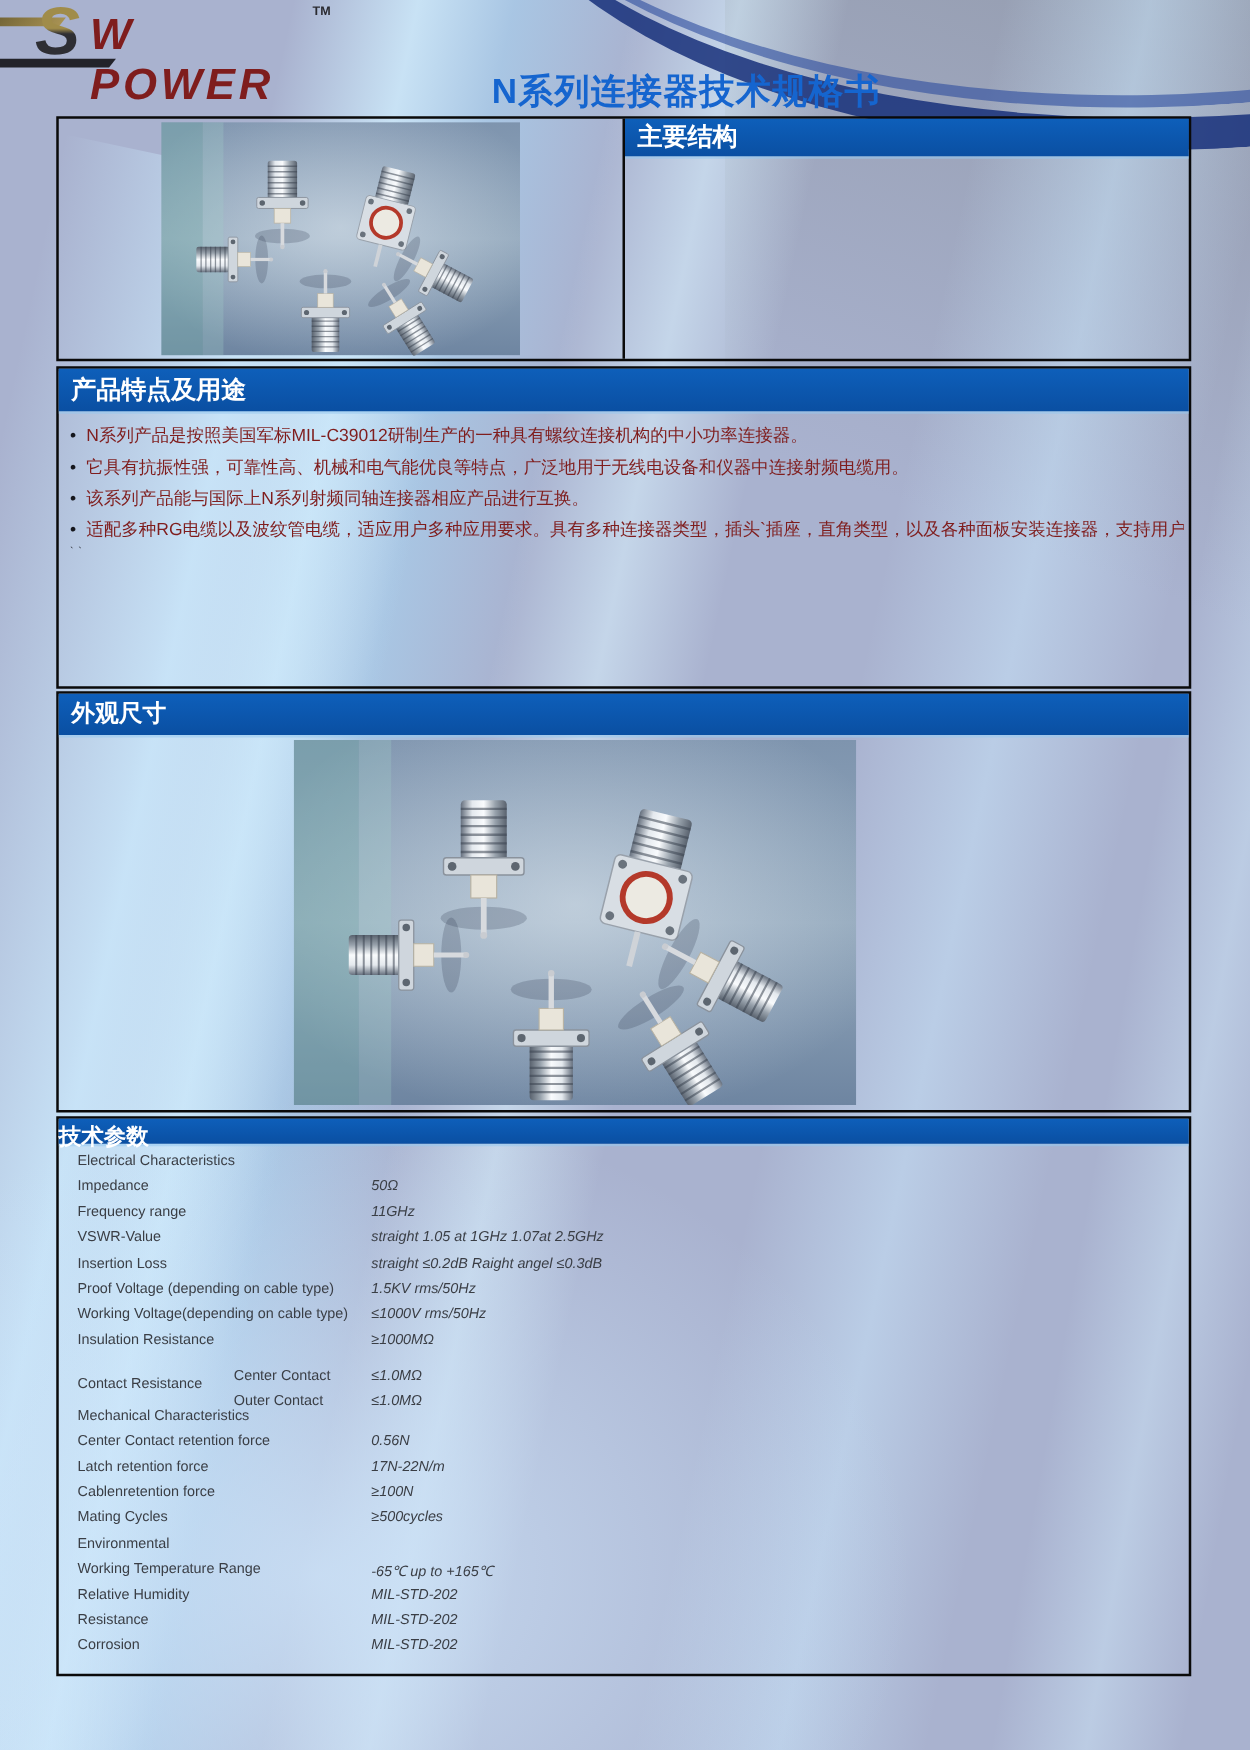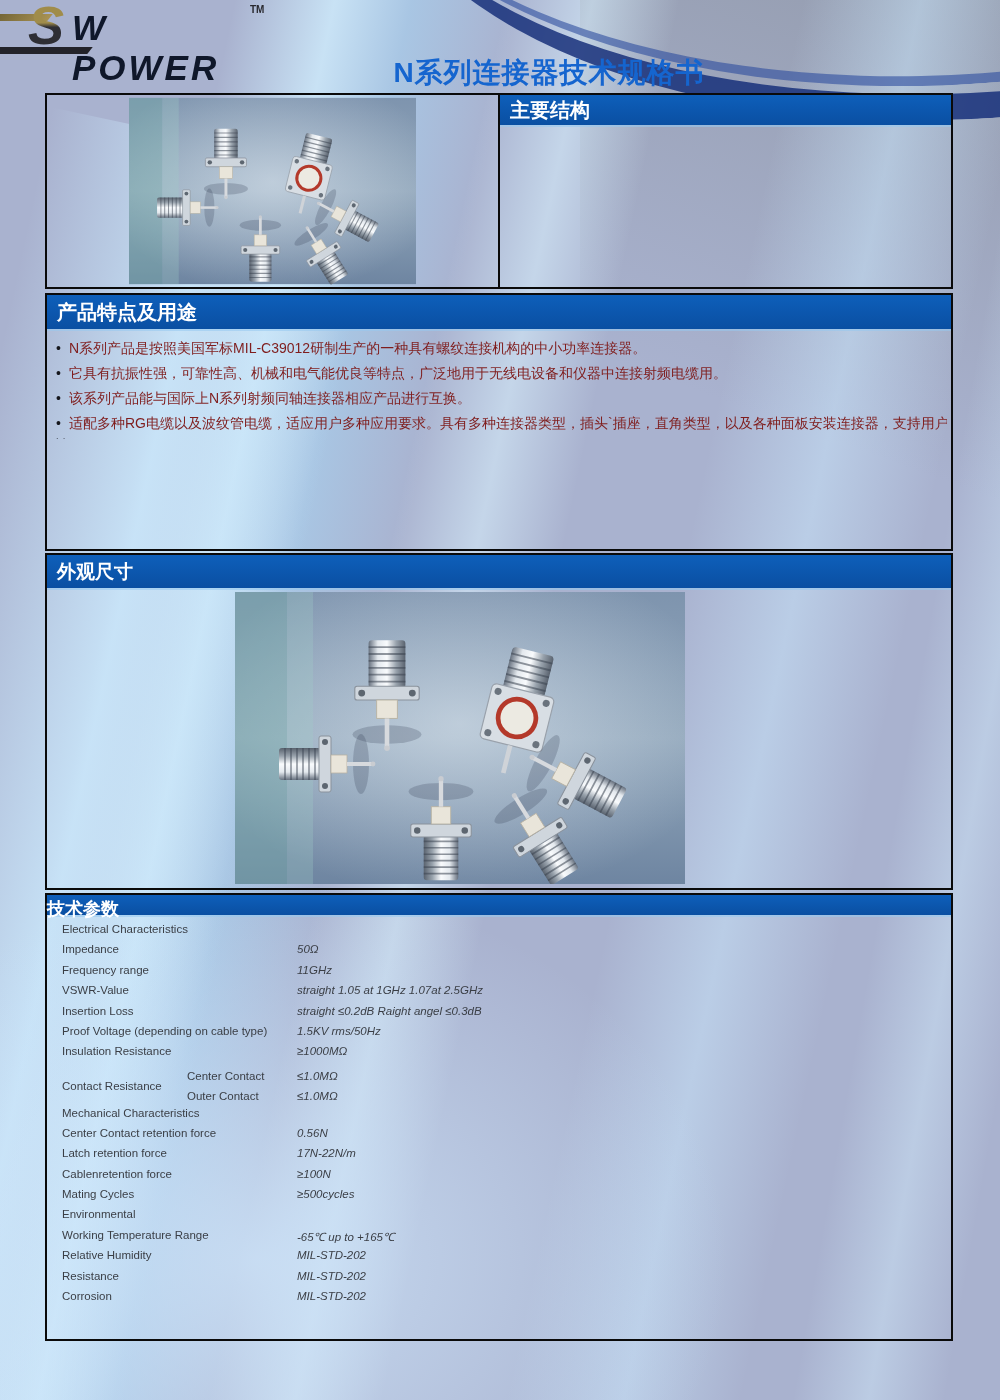--- a/index.html
+++ b/index.html
@@ -33,21 +33,21 @@
   
   .logo{position:absolute;left:6px;top:2px;z-index:3;height:60px;}
   .logo-swoosh-gold{position:absolute;left:-14px;top:12px;width:58px;height:7px;
     background:linear-gradient(90deg,#6f6134,#a89253);transform:skewX(-38deg);}
   .logo-swoosh-dark{position:absolute;left:-18px;top:45px;width:102px;height:7px;
     background:#23232a;transform:skewX(-38deg);}
   .logo-s{position:absolute;left:22px;top:-4px;font-size:54px;font-weight:bold;font-style:italic;line-height:1;
     background:linear-gradient(180deg,#a08c4a 46%,#2e2e34 54%);
     -webkit-background-clip:text;background-clip:text;color:transparent;}
   .logo-word{position:absolute;left:66px;top:6px;font-size:35px;font-weight:bold;font-style:italic;
-    letter-spacing:3px;color:#0f172a;}
+    letter-spacing:3px;color:#7f1d1d;}
   .logo-tm{position:absolute;left:244px;top:2px;font-size:10px;font-weight:bold;color:#2a2a30;}
 
   
   .doc-title{position:absolute;left:95px;top:54px;width:908px;text-align:center;z-index:2;
     font-size:28px;font-weight:bold;color:#1565cf;letter-spacing:1px;}
 
   
   .box{position:absolute;left:45px;width:908px;border:2px solid #0a0a0a;z-index:2;box-sizing:border-box;}
   .bar{background:linear-gradient(180deg,#0e5fba 0%,#0a4fa2 100%);
     color:#ffffff;font-weight:bold;box-shadow:0 2px 0 rgba(150,200,240,.55);}
@@ -72,21 +72,21 @@
 
   #box-parameters{top:893px;height:448px;}
   #box-parameters .bar{height:20px;line-height:28px;padding-left:0;font-size:18px;}
   .spec{padding:8px 0 0 15px;font-size:11.5px;color:#3a3e45;}
   .trow{display:flex;height:20.4px;align-items:flex-start;}
   .tlab{width:235px;flex:none;}
   .tval{flex:1;font-style:italic;}
   .tgroup{display:flex;}
   .tgroup-lab{width:125px;flex:none;display:flex;align-items:center;height:40.8px;}
   .tgroup-rows{flex:1;}
-  .sub{display:flex;height:20.4px;align-items:center;}
+  .sub{display:flex;height:20.4px;align-items:flex-end;}
   .smid{width:110px;flex:none;}
 </style>
 </head>
 <body>
 
 <div class="page">
 
   <div class="bgfx" id="gray-tr"></div>
   <div class="bgfx band" id="band-a"></div>
   <div class="bgfx band" id="band-b"></div>
@@ -213,20 +213,24 @@
         </div>
       <div class="trow">
           <span class="tlab">Insertion Loss</span>
           <span class="tval">straight ≤0.2dB  Raight angel  ≤0.3dB</span>
         </div>
       <div class="trow">
           <span class="tlab">Proof Voltage (depending on cable type)</span>
           <span class="tval">1.5KV rms/50Hz</span>
         </div>
       <div class="trow">
+          <span class="tlab">Working Voltage(depending on cable type)</span>
+          <span class="tval">≤1000V rms/50Hz</span>
+        </div>
+      <div class="trow">
           <span class="tlab">Insulation Resistance</span>
           <span class="tval">≥1000MΩ</span>
         </div>
 
       <div class="tgroup">
         <span class="tgroup-lab">Contact Resistance</span>
         <span class="tgroup-rows">
           <span class="sub">
               <span class="smid">Center Contact</span>
               <span class="tval">≤1.0MΩ</span>

